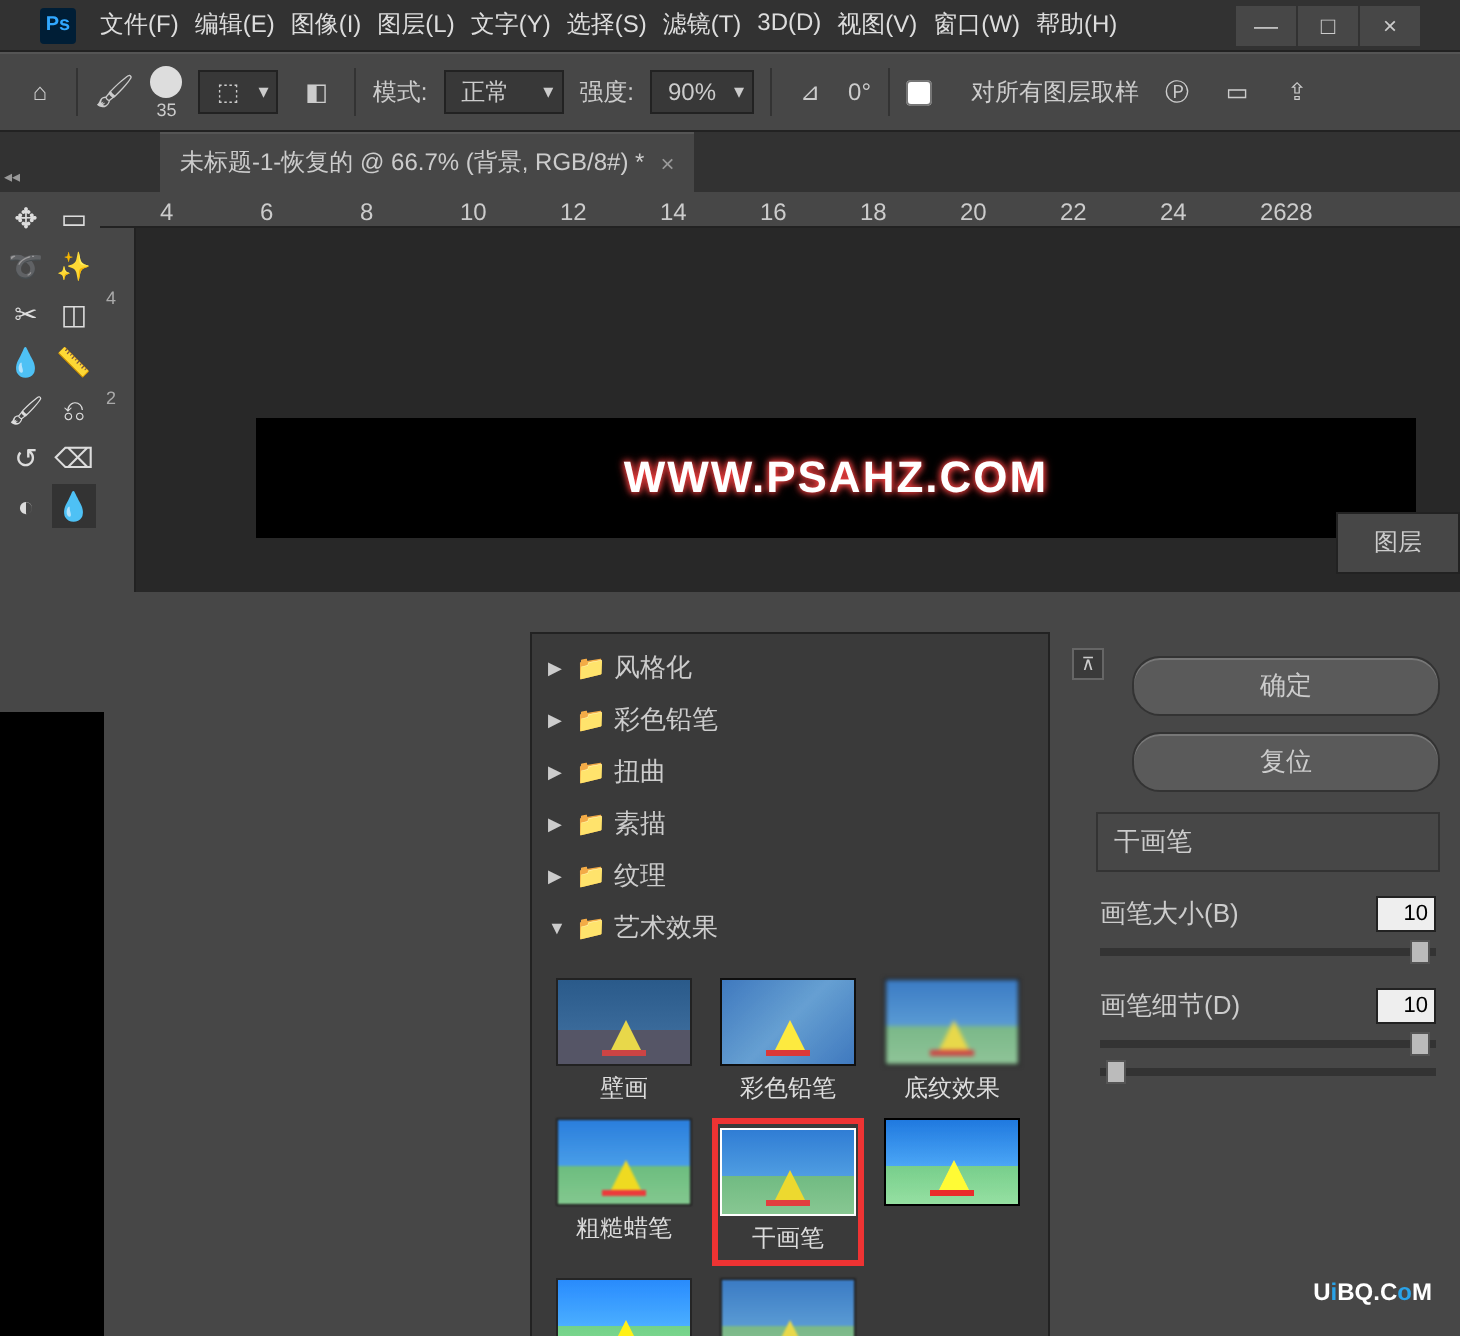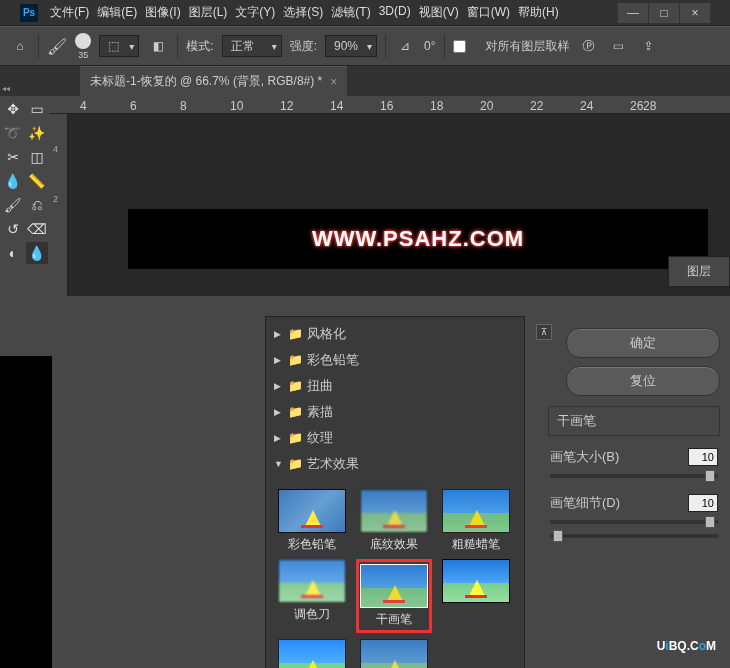--- a/index.html
+++ b/index.html
@@ -217,34 +217,34 @@
           <span class="tree-label">纹理</span>
         </div>
       <div class="tree-row expanded">
           <span class="tree-arrow">▼</span>
           <span class="tree-folder">📁</span>
           <span class="tree-label">艺术效果</span>
         </div>
     </div>
     <div class="thumb-grid">
       <div class="thumb-item">
+          <div class="thumb t-wall"></div>
+          <div class="thumb-label">壁画</div>
+        </div>
+      <div class="thumb-item">
           <div class="thumb t-pencil"></div>
           <div class="thumb-label">彩色铅笔</div>
         </div>
       <div class="thumb-item">
           <div class="thumb t-texture"></div>
           <div class="thumb-label">底纹效果</div>
         </div>
       <div class="thumb-item">
           <div class="thumb t-crayon"></div>
           <div class="thumb-label">粗糙蜡笔</div>
-        </div>
-      <div class="thumb-item">
-          <div class="thumb t-knife"></div>
-          <div class="thumb-label">调色刀</div>
         </div>
       <div class="thumb-item thumb-selected">
           <div class="thumb t-dry"></div>
           <div class="thumb-label">干画笔</div>
         </div>
       <div class="thumb-item">
           <div class="thumb t-poster"></div>
         </div>
       <div class="thumb-item">
           <div class="thumb t-sponge"></div>

